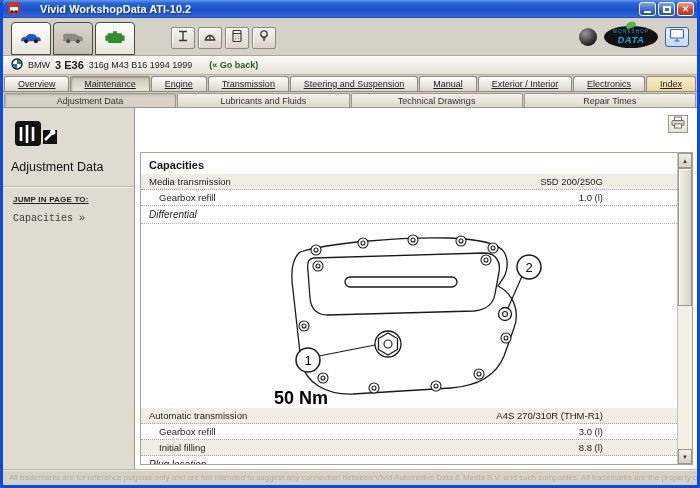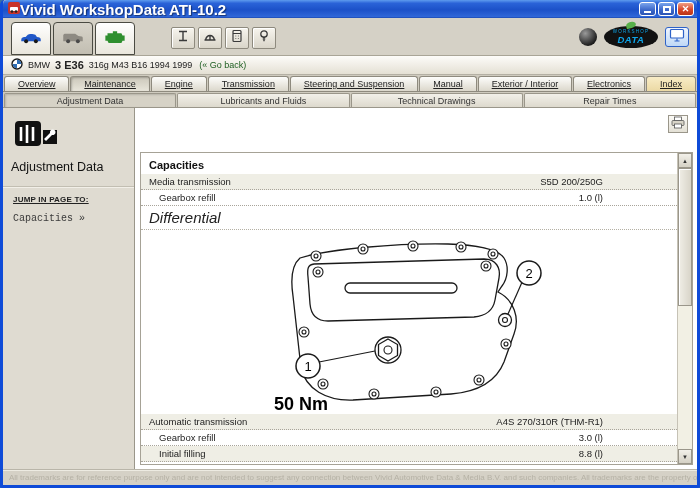--- a/index.html
+++ b/index.html
@@ -5,21 +5,21 @@
   * { margin:0; padding:0; box-sizing:border-box; }
   html,body { background:#3A6EA5; }
   body { font-family:"Liberation Sans", sans-serif; }
   .window { width:700px; height:488px; display:flex; flex-direction:column;
             background:#D5D1C6; border:3px solid #0F4BD8; border-top:none;
             border-radius:5px 5px 2px 2px; overflow:hidden; position:relative; }
 
   
   .titlebar { flex:0 0 18px; background:linear-gradient(180deg,#5E9BEE 0%,#2A63D8 18%,#1C51C8 55%,#2F66D8 92%,#1A48B0 100%);
               display:flex; align-items:center; padding:0 3px 0 5px; border-radius:4px 4px 0 0; }
-  .win-title { color:#fff; font-weight:bold; font-size:15px; margin-left:0; flex:1;
+  .win-title { color:#fff; font-weight:bold; font-size:11px; margin-left:20px; flex:1;
                text-shadow:1px 1px 1px rgba(0,0,0,.45); white-space:nowrap; overflow:hidden; }
   .win-controls { display:flex; }
   .winbtn { width:17px; height:14px; margin-left:2px; border:1px solid #fff; border-radius:3px;
             background:linear-gradient(#7AA4EC,#3A66C8 60%,#2C54B4); display:flex; align-items:flex-end;
             justify-content:center; cursor:pointer; }
   .winbtn.max { align-items:center; }
   .winbtn.close { background:linear-gradient(#F0A086,#D8482A 55%,#B83416); align-items:center; }
   .glyph-min { width:7px; height:2px; background:#fff; margin-bottom:2px; }
   .glyph-max { width:8px; height:7px; border:2px solid #fff; border-top-width:2px; }
   .glyph-close { color:#fff; font-size:9px; font-weight:bold; line-height:1; }
@@ -47,21 +47,21 @@
   .help-btn { width:24px; height:20px; border:1px solid #2E62C8; border-radius:3px;
               background:linear-gradient(#F0F6FF,#BFD8F6); display:flex; align-items:center;
               justify-content:center; cursor:pointer; }
 
   
   .vehiclebar { flex:0 0 17px; background:linear-gradient(#FDFCF9,#E4E0D4); border-bottom:1px solid #B4B0A4;
                 display:flex; align-items:center; gap:5px; padding:0 8px; color:#222; }
   .v-make { font-size:9px; }
   .v-model { font-weight:bold; font-size:11px; }
   .v-spec { font-size:9px; }
-  .go-back { font-size:9px; font-weight:normal; color:#1D5E20; cursor:pointer; margin-left:2px;
+  .go-back { font-size:9px; font-weight:bold; color:#1D5E20; cursor:pointer; margin-left:12px;
              text-decoration:none; }
 
   
   .main-tabs { flex:0 0 17px; background:#CFCBBF; display:flex; align-items:flex-end;
                padding:0 1px; border-bottom:1px solid #8E8A7E; gap:1px; }
   .mtab { flex:1 1 auto; height:15px; border:1px solid #8E8A7E; border-bottom:none;
           border-radius:3px 3px 0 0; background:linear-gradient(#FDFDFB,#DBD7CB);
           font-size:9px; color:#222; display:flex; align-items:center; justify-content:center;
           white-space:nowrap; padding:0 6px; cursor:pointer;text-decoration:underline; }
   .mtab.active { background:linear-gradient(#CBC7BA,#E8E5DA); box-shadow:inset 1px 1px 2px rgba(0,0,0,.22); }
@@ -94,21 +94,21 @@
                display:flex; align-items:center; justify-content:center; cursor:pointer; }
   .content-box { position:absolute; left:5px; top:44px; right:4px; bottom:4px;
                  border:1px solid #A6A296; background:#fff; overflow:hidden; }
   .content-inner { margin-right:7px; height:100%; }
   .section-title { font-size:11px; font-weight:bold; color:#111; padding:6px 8px 3px; }
   .data-row { display:flex; align-items:center; font-size:9.5px; color:#222; padding:2px 8px;
               border-bottom:1px dotted #A8A49A; min-height:14px; }
   .data-row.shaded { background:#EFEEE5; }
   .row-label.indent { padding-left:10px; }
   .row-value { margin-left:auto; text-align:right; padding-right:74px; white-space:nowrap; }
-  .note-row { font-size:15px; font-style:italic; color:#222; padding:3px 8px;
+  .note-row { font-size:10px; font-style:italic; color:#222; padding:3px 8px;
               border-bottom:1px dotted #B4B0A4; }
   .figure { display:flex; justify-content:center; padding:4px 0 0; }
 
   
   .scrollbar { position:absolute; top:0; right:0; bottom:0; width:15px; background:#F2F0E4;
                border-left:1px solid #C6C2B6; }
   .sb-btn { position:absolute; left:0; right:0; height:15px;
             background:linear-gradient(#F2F0E9,#D5D1C5); border:1px solid #9A968A;
             font-size:6px; color:#333; display:flex; align-items:center; justify-content:center;
             cursor:pointer; }

